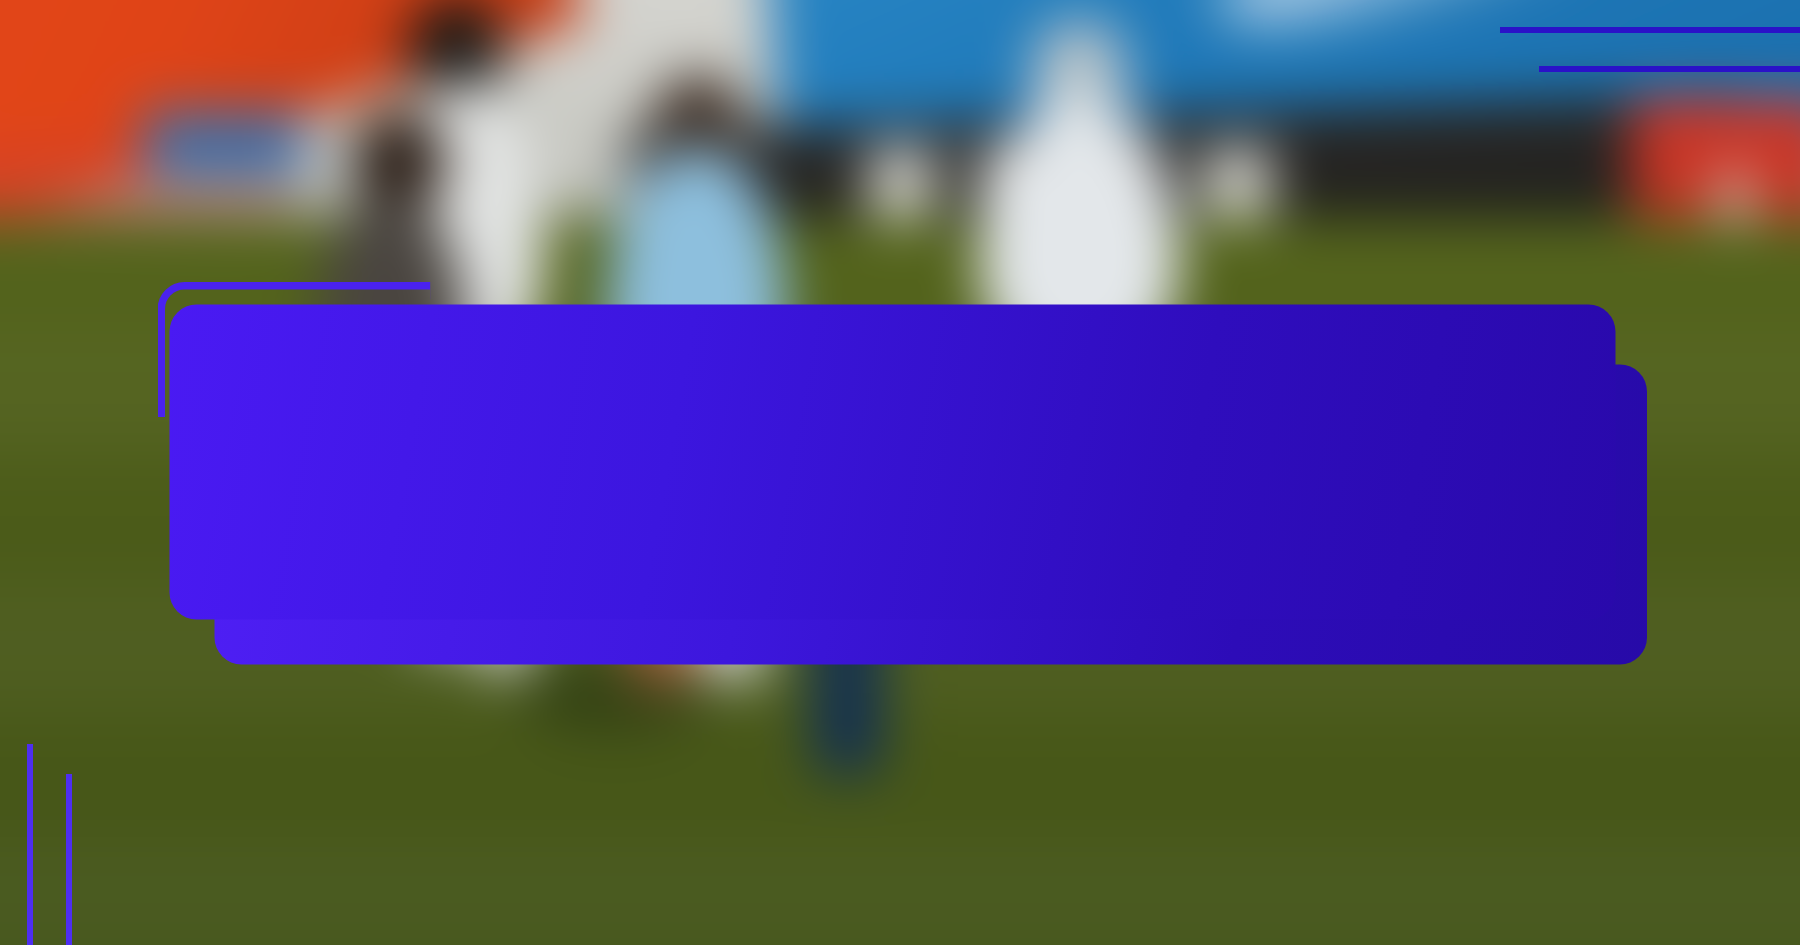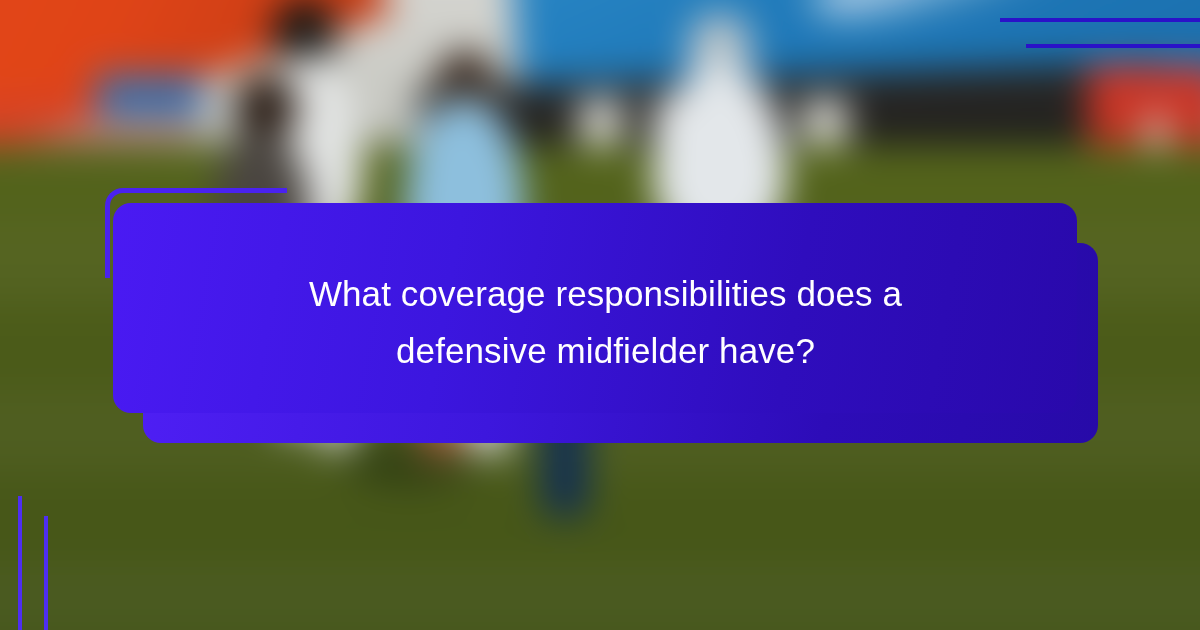--- a/index.html
+++ b/index.html
@@ -261,17 +261,14 @@
   <div class="corner corner-tr-2"></div>
   <div class="corner corner-tr-3"></div>
 
   <div class="corner corner-bl-1"></div>
   <div class="corner corner-bl-2"></div>
   <div class="corner corner-bl-3"></div>
 
   <div class="card-bracket"></div>
   <div class="card-back"></div>
   <div class="card-front"></div>
-  <div class="card-text">
-    <h1>What coverage responsibilities does a defensive midfielder have?</h1>
-  </div>
 
 </div>
 
 </body></html>

